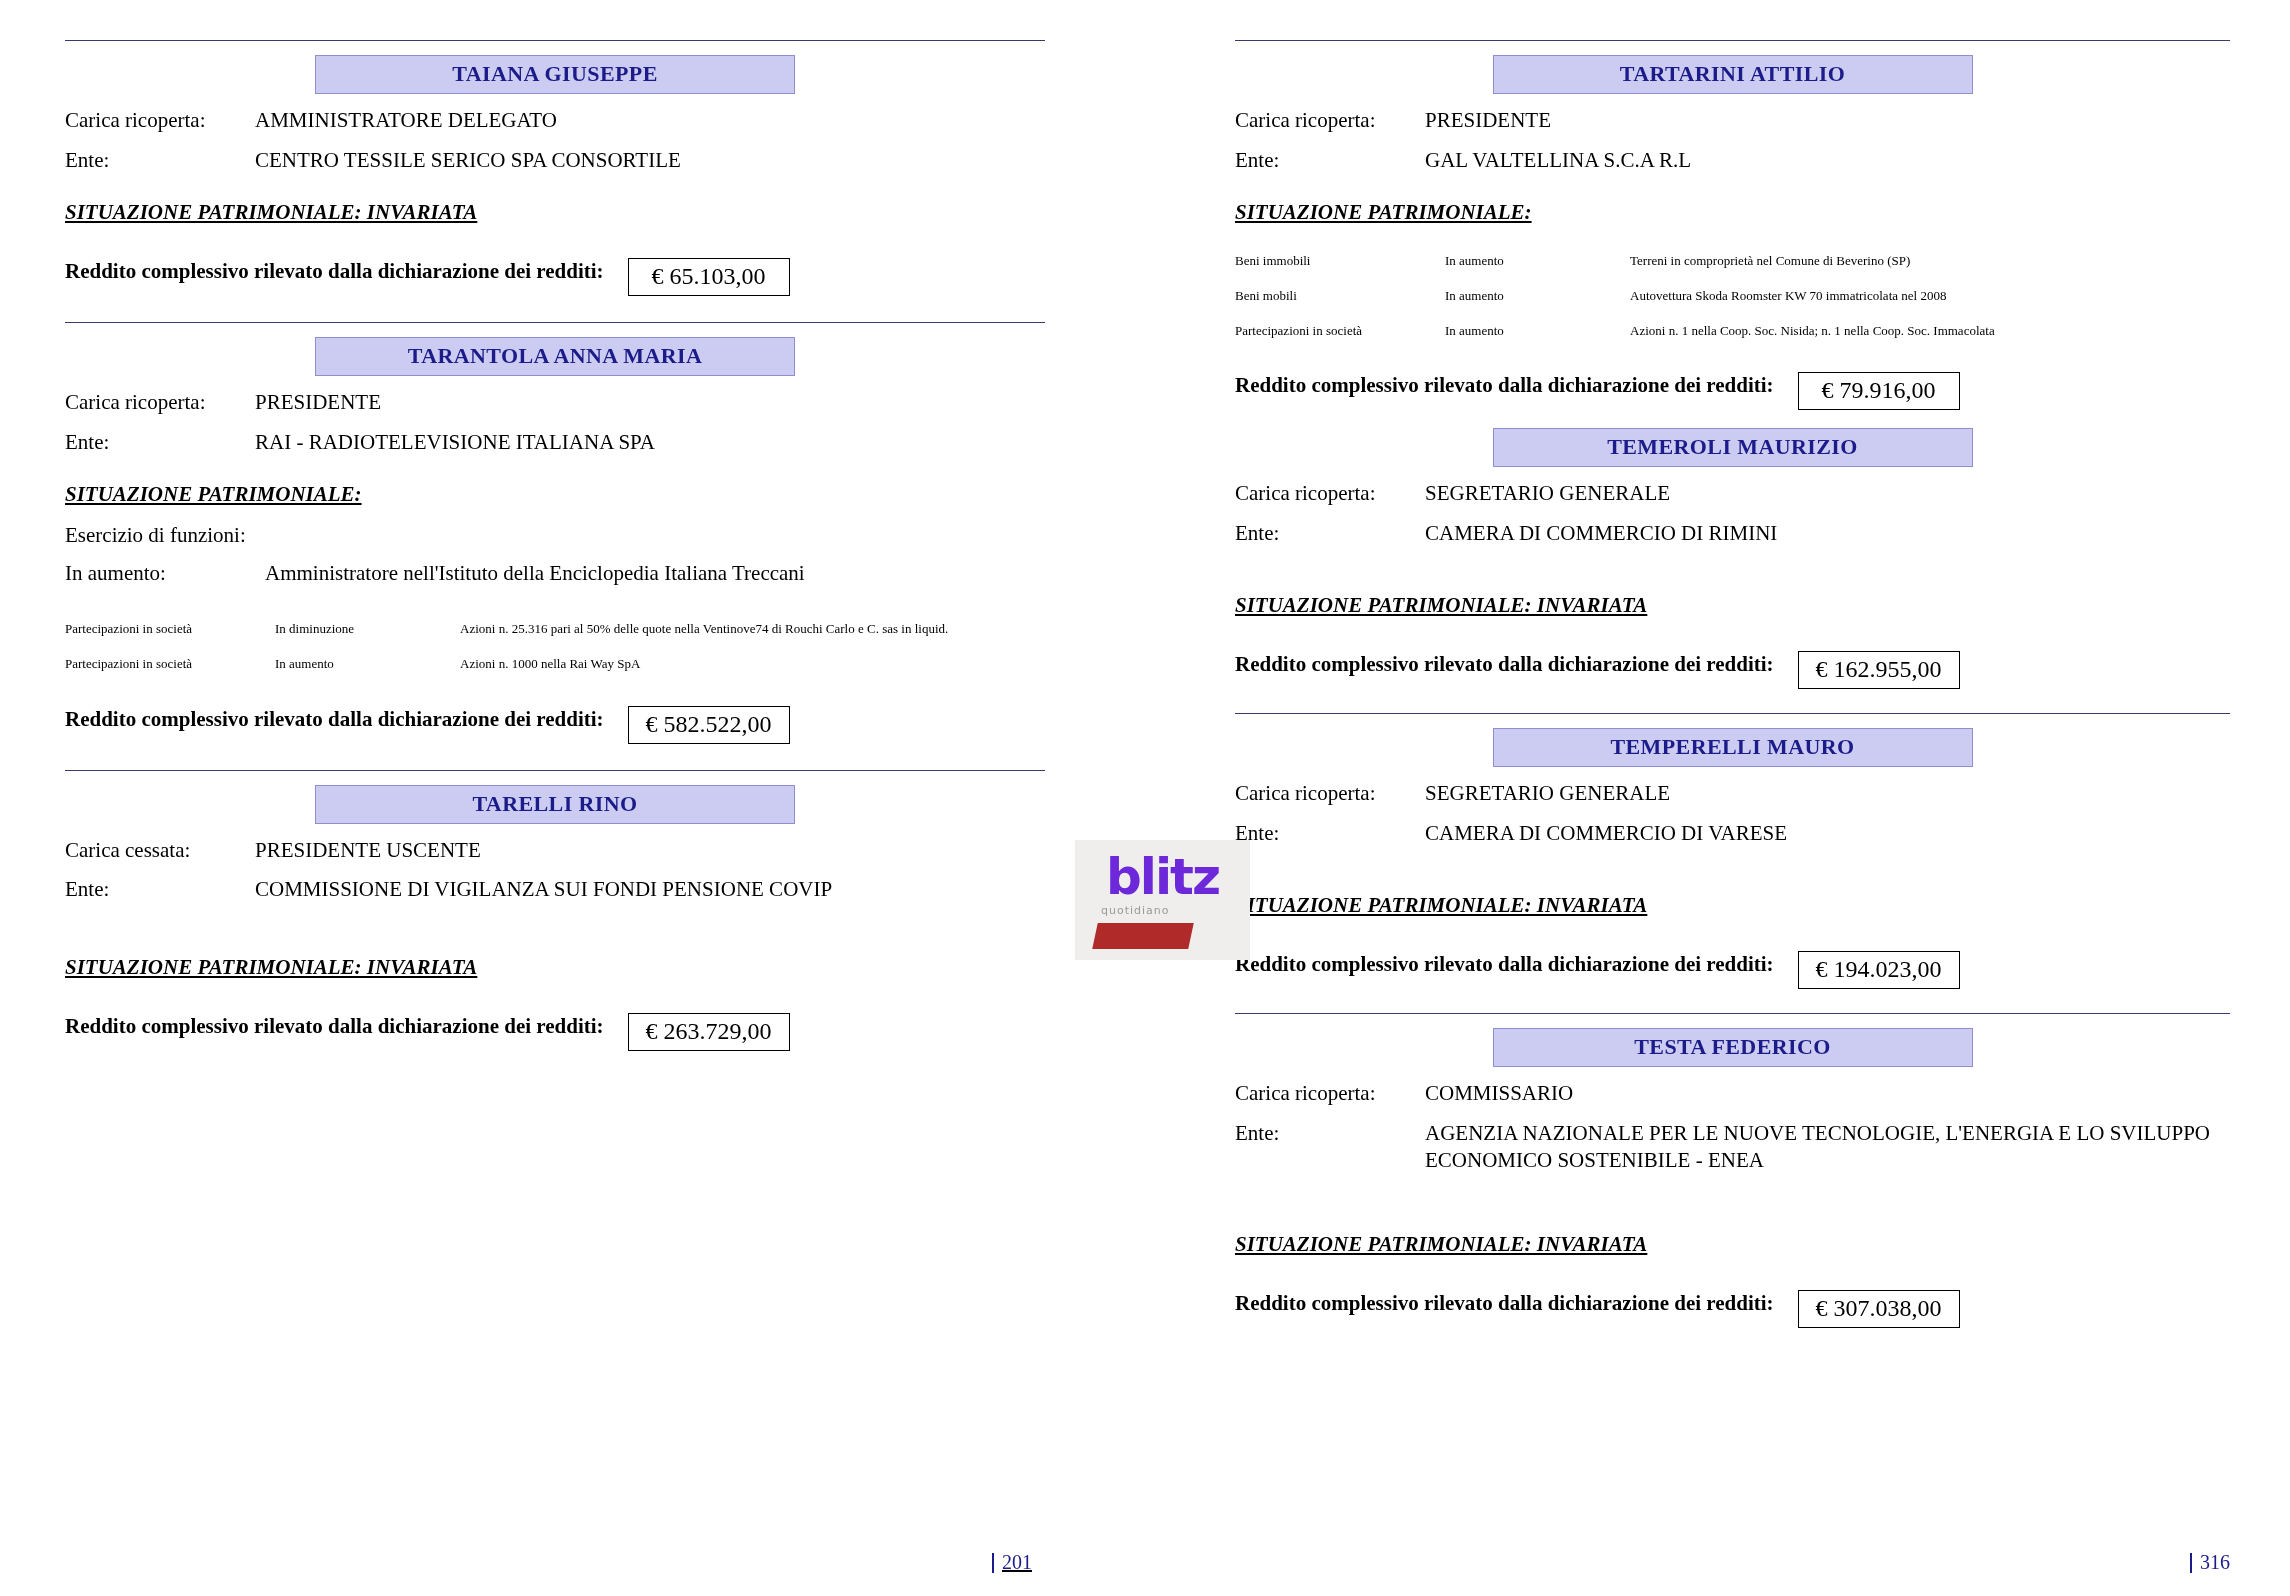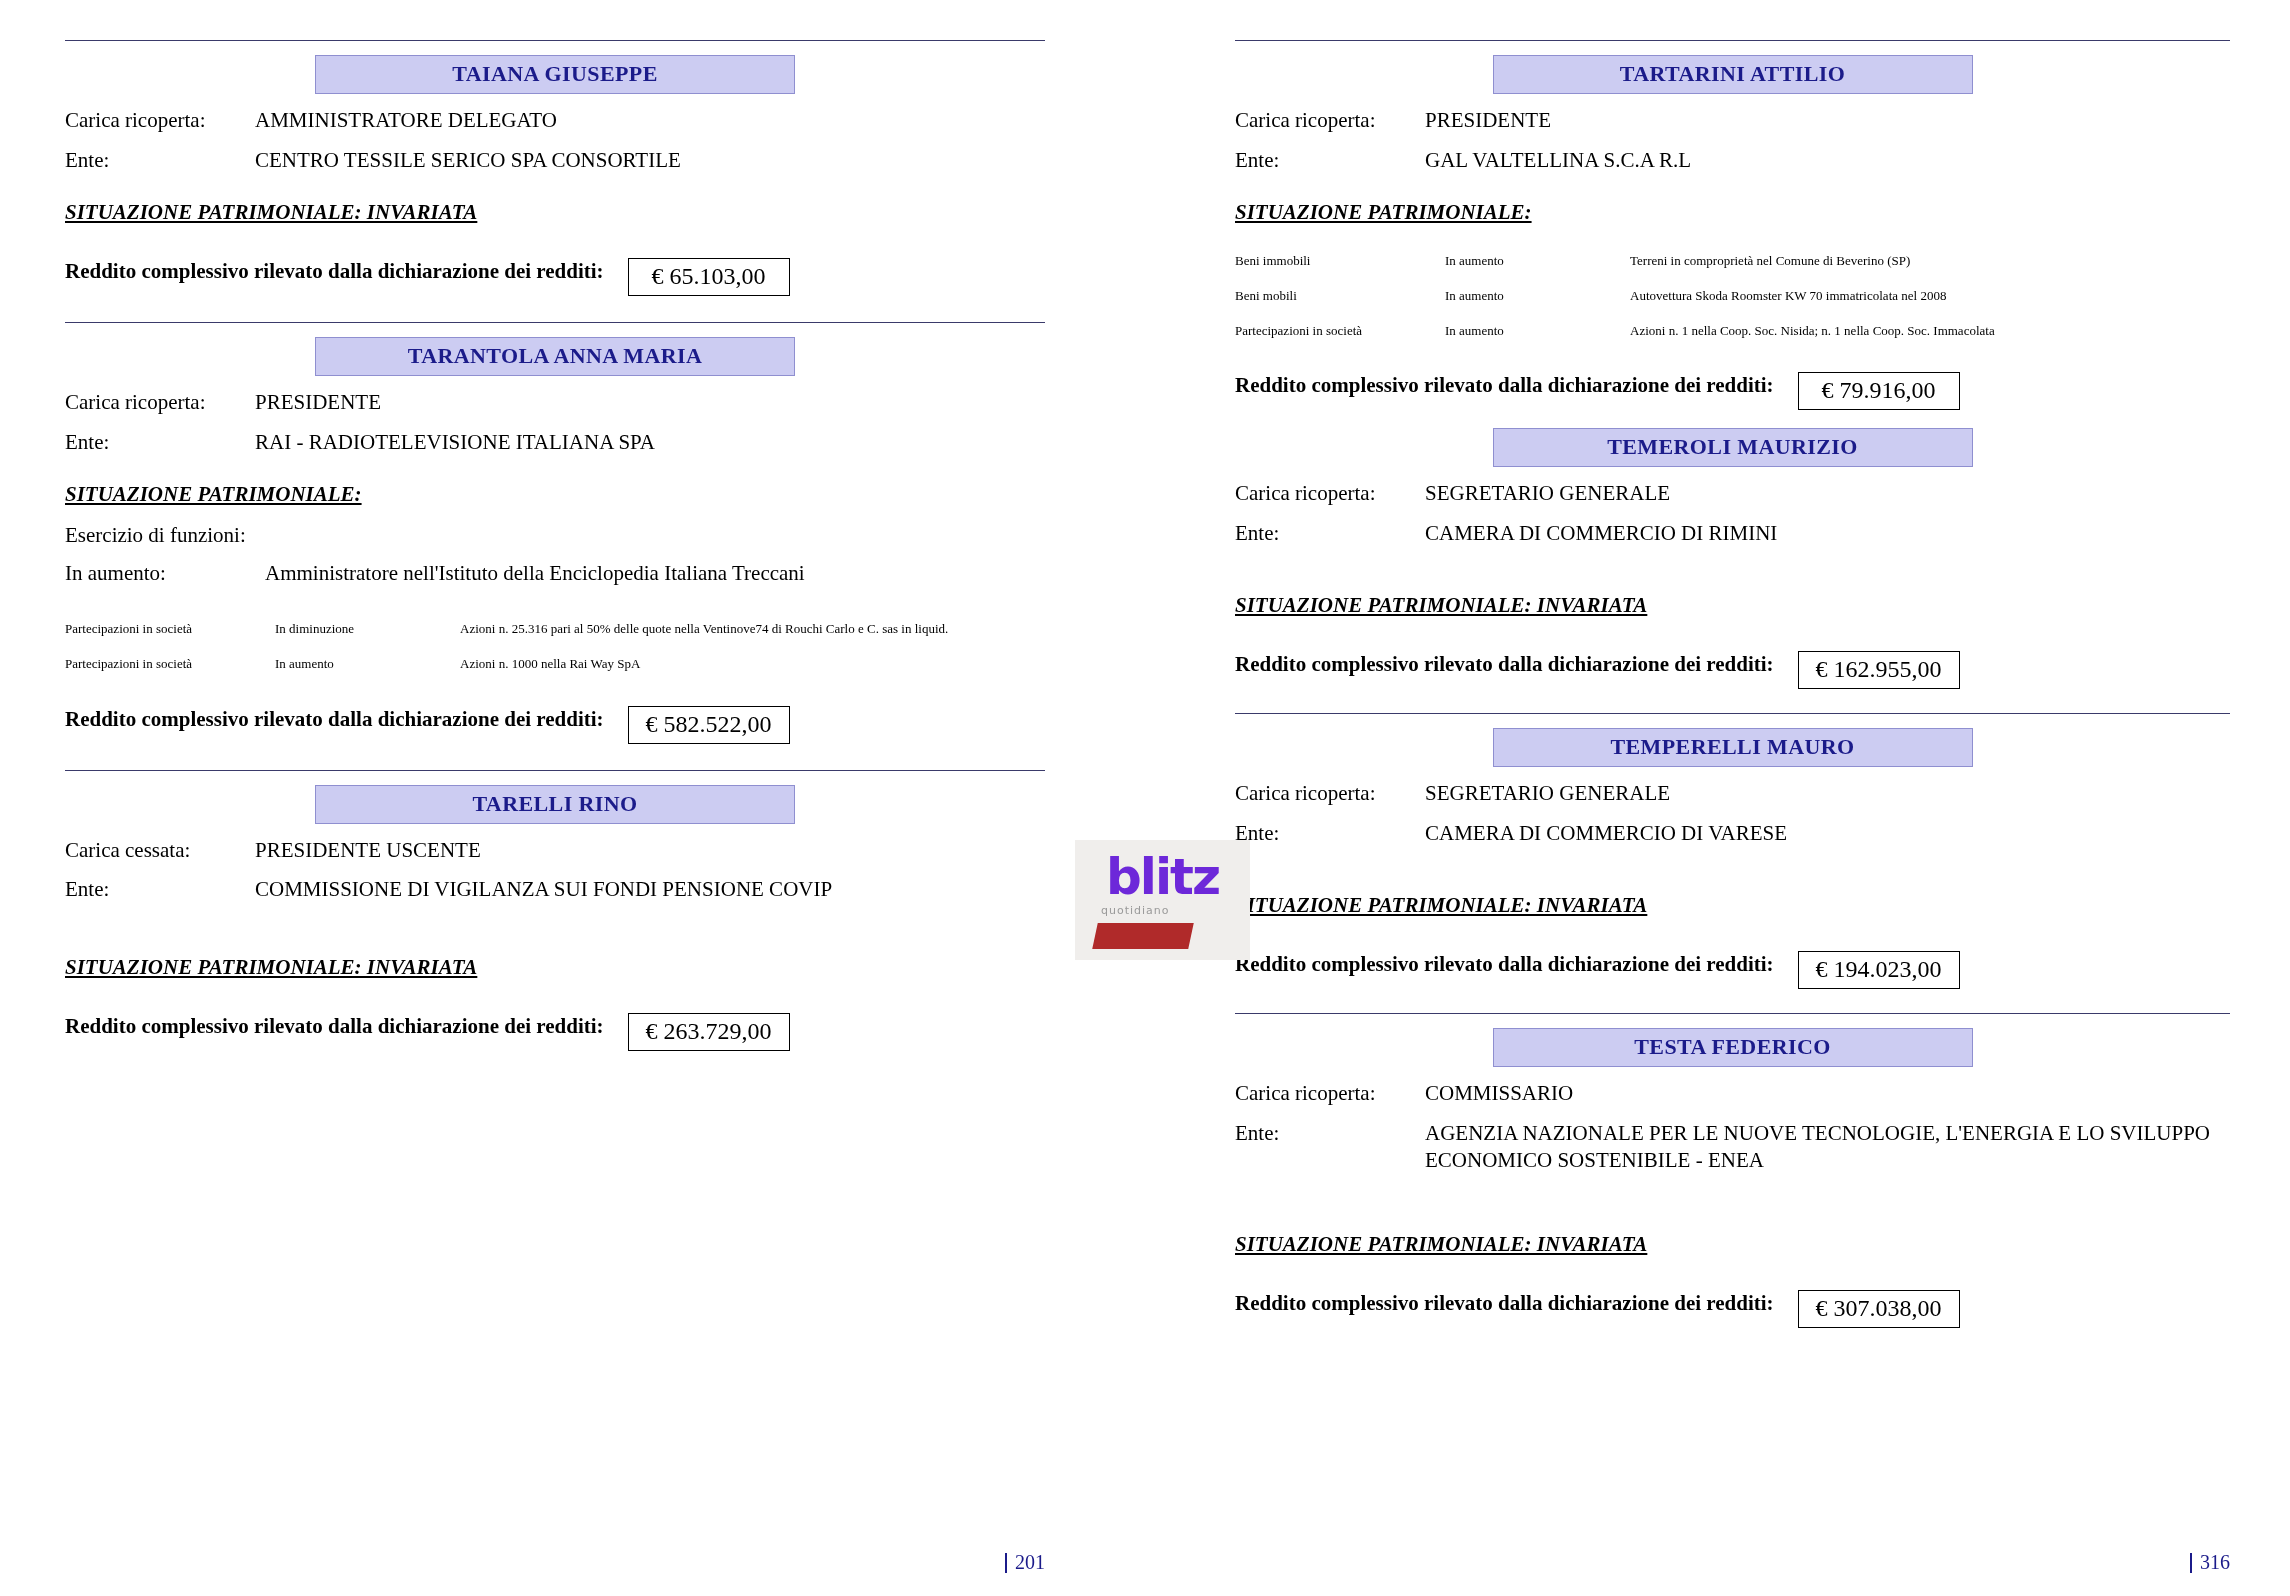--- a/index.html
+++ b/index.html
@@ -135,21 +135,21 @@
   }
 
   .page-num {
     position: absolute;
     bottom: 22px;
     right: 0;
     font-size: 20px;
     display: flex;
     align-items: center;
   }
-  .page-left .page-num { right: 100px; }
+  .page-left .page-num { right: 113px; text-decoration: underline; }
   .page-right .page-num { right: 60px; }
   .page-num .bar {
     display: inline-block;
     width: 2px;
     height: 20px;
     background: #1b1b8a;
     margin-right: 8px;
   }
   .page-num span.num { color: #1b1b8a; }
 

